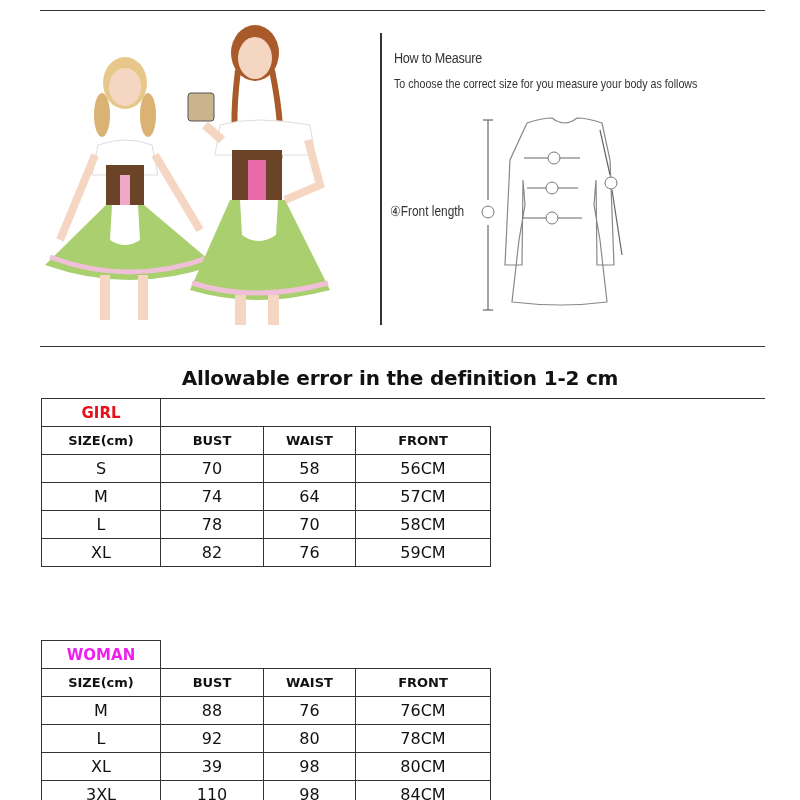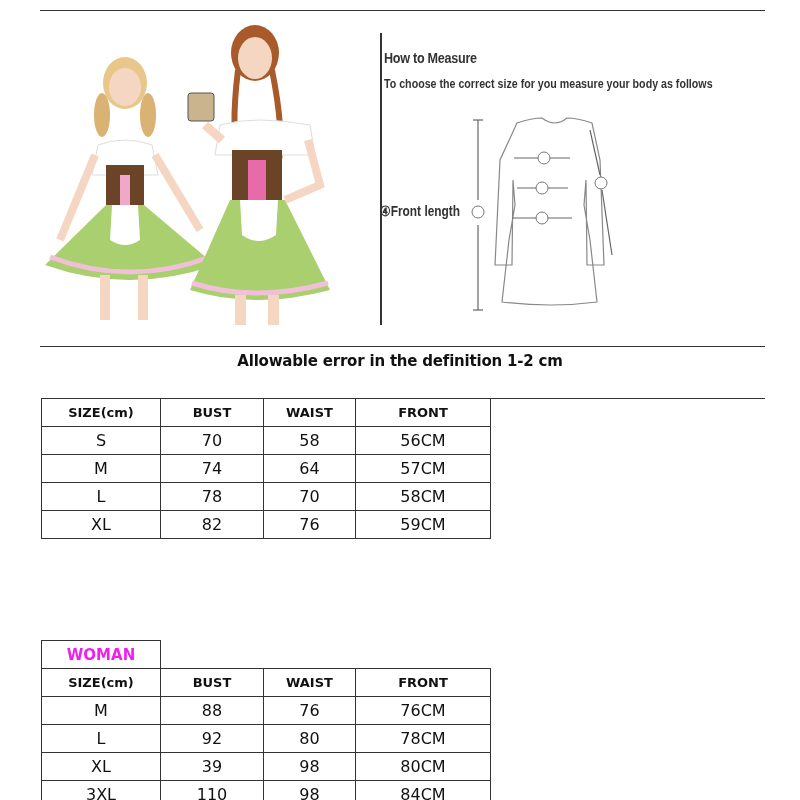--- a/index.html
+++ b/index.html
@@ -6,31 +6,31 @@
   html, body { width: 800px; height: 800px; background: #ffffff; overflow: hidden; }
   body { position: relative; font-family: "DejaVu Sans", "Liberation Sans", sans-serif; color: #111; }
 
   .hr { position: absolute; height: 1px; background: #333; }
   .vr { position: absolute; width: 2px; background: #333; }
 
   
   .photo { position: absolute; left: 40px; top: 25px; width: 300px; height: 300px; }
 
   
-  .measure { position: absolute; left: 372px; top: 40px; width: 380px; height: 290px; font-family: "Liberation Sans", sans-serif; font-weight: bold; }
+  .measure { position: absolute; left: 382px; top: 40px; width: 380px; height: 290px; font-family: "Liberation Sans", sans-serif; }
   .measure .m-title { position: absolute; left: 12px; top: 10px; font-size: 14px; color: #333; letter-spacing: -0.3px; transform: scaleX(0.9); transform-origin: left; }
   .measure .m-sub { position: absolute; left: 12px; top: 36px; font-size: 13px; color: #333; white-space: nowrap; transform: scaleX(0.82); transform-origin: left; }
   .measure svg { position: absolute; left: 0; top: 0; }
   .legend { position: absolute; left: 258px; top: 108px; font-size: 14px; color: #333; }
   .legend .li { height: 30px; line-height: 20px; white-space: nowrap; transform: scaleX(0.85); transform-origin: left; }
   .legend .num { display: inline-block; width: 24px; font-size: 13px; }
   .front-label { position: absolute; left: 8px; top: 163px; font-size: 14px; color: #333; white-space: nowrap; transform: scaleX(0.85); transform-origin: left; }
 
   
-  .caption { position: absolute; left: 0; width: 800px; top: 352px; text-align: center; font-weight: bold; font-size: 15px; font-family: "DejaVu Sans", sans-serif; letter-spacing: -0.2px; }
+  .caption { position: absolute; left: 0; width: 800px; top: 366px; text-align: center; font-weight: bold; font-size: 20px; font-family: "DejaVu Sans", sans-serif; letter-spacing: -0.2px; }
 
   
   table.size { position: absolute; left: 41px; border-collapse: collapse; font-family: "DejaVu Sans", sans-serif; }
   table.size td { border: 1.5px solid #333; text-align: center; height: 28px; font-size: 16px; padding: 0; }
   table.size td.h { font-weight: bold; font-size: 13px; }
   table.size td.label { font-weight: bold; font-size: 15px; }
   table.size td.blank { border-right: none; border-bottom: 1.5px solid #333; border-top: none; }
   .col0 { width: 119px; } .col1 { width: 103px; } .col2 { width: 92px; } .col3 { width: 135px; }
 </style>
 </head>
@@ -110,20 +110,24 @@
   </svg>
 
   <div class="front-label">④Front length</div>
 
 </div>
 
 <div class="caption">Allowable error in the definition 1-2 cm</div>
 
 <table class="size" style="top:398px;">
   <tbody>
+      <tr>
+    <td class="col0 label" style="color:#e8101a;">GIRL</td>
+    <td colspan="3" class="blank" style="border:none; border-left:1.5px solid #333;"></td>
+  </tr>
   <tr>
     <td class="col0 h">SIZE(cm)</td>
     <td class="col1 h">BUST</td>
     <td class="col2 h">WAIST</td>
     <td class="col3 h">FRONT</td>
   </tr>
   <tr>
     <td>S</td>
         <td>70</td>
         <td>58</td>

